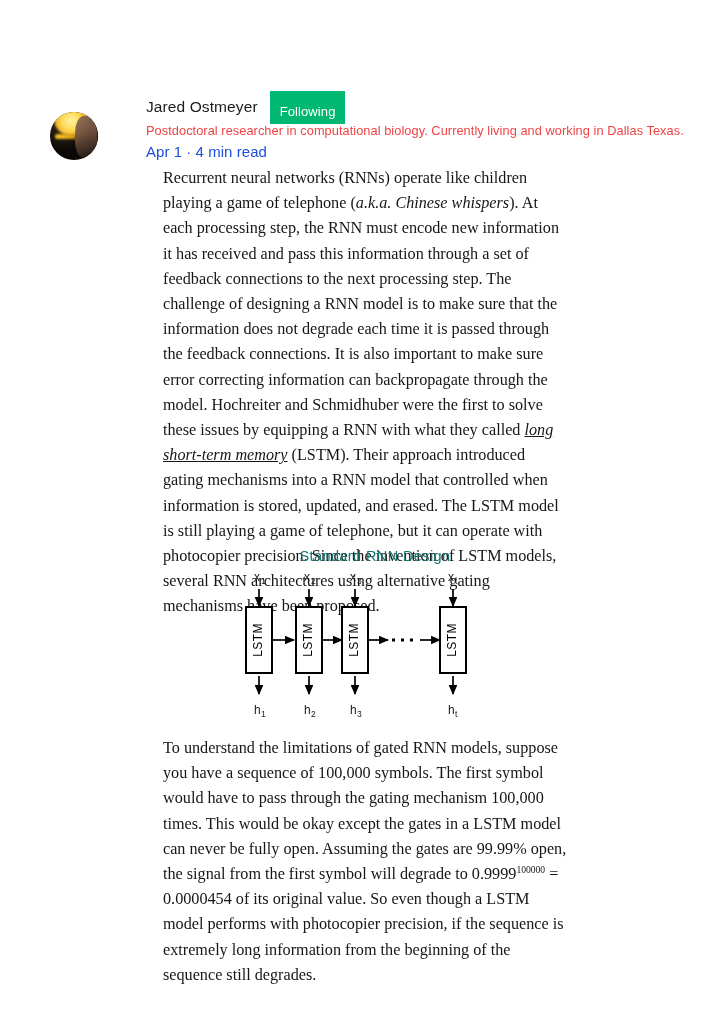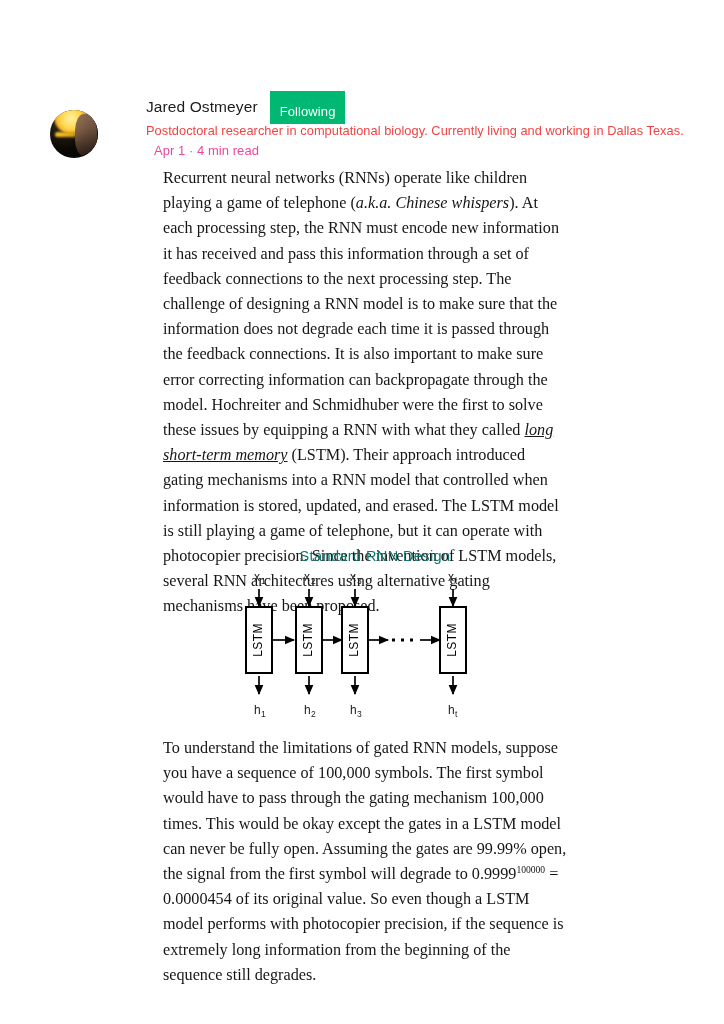--- a/index.html
+++ b/index.html
@@ -99,24 +99,23 @@
     letter-spacing: 0.1px;
   }
   .author-bio {
     margin-top: 6px;
     font-size: 12.8px;
     color: #ef4444;
     letter-spacing: 0.05px;
   }
   .author-meta {
     margin-top: 5px;
-    font-size: 13px;
-    color: #ec4899;
+    font-size: 15px;
+    color: #1d4ed8;
     letter-spacing: 0.05px;
-    margin-left: 8px;
   }
 
   
   .article {
     position: absolute;
     left: 163px;
     top: 166px;
     width: 400px;
   }
   .article-title {

